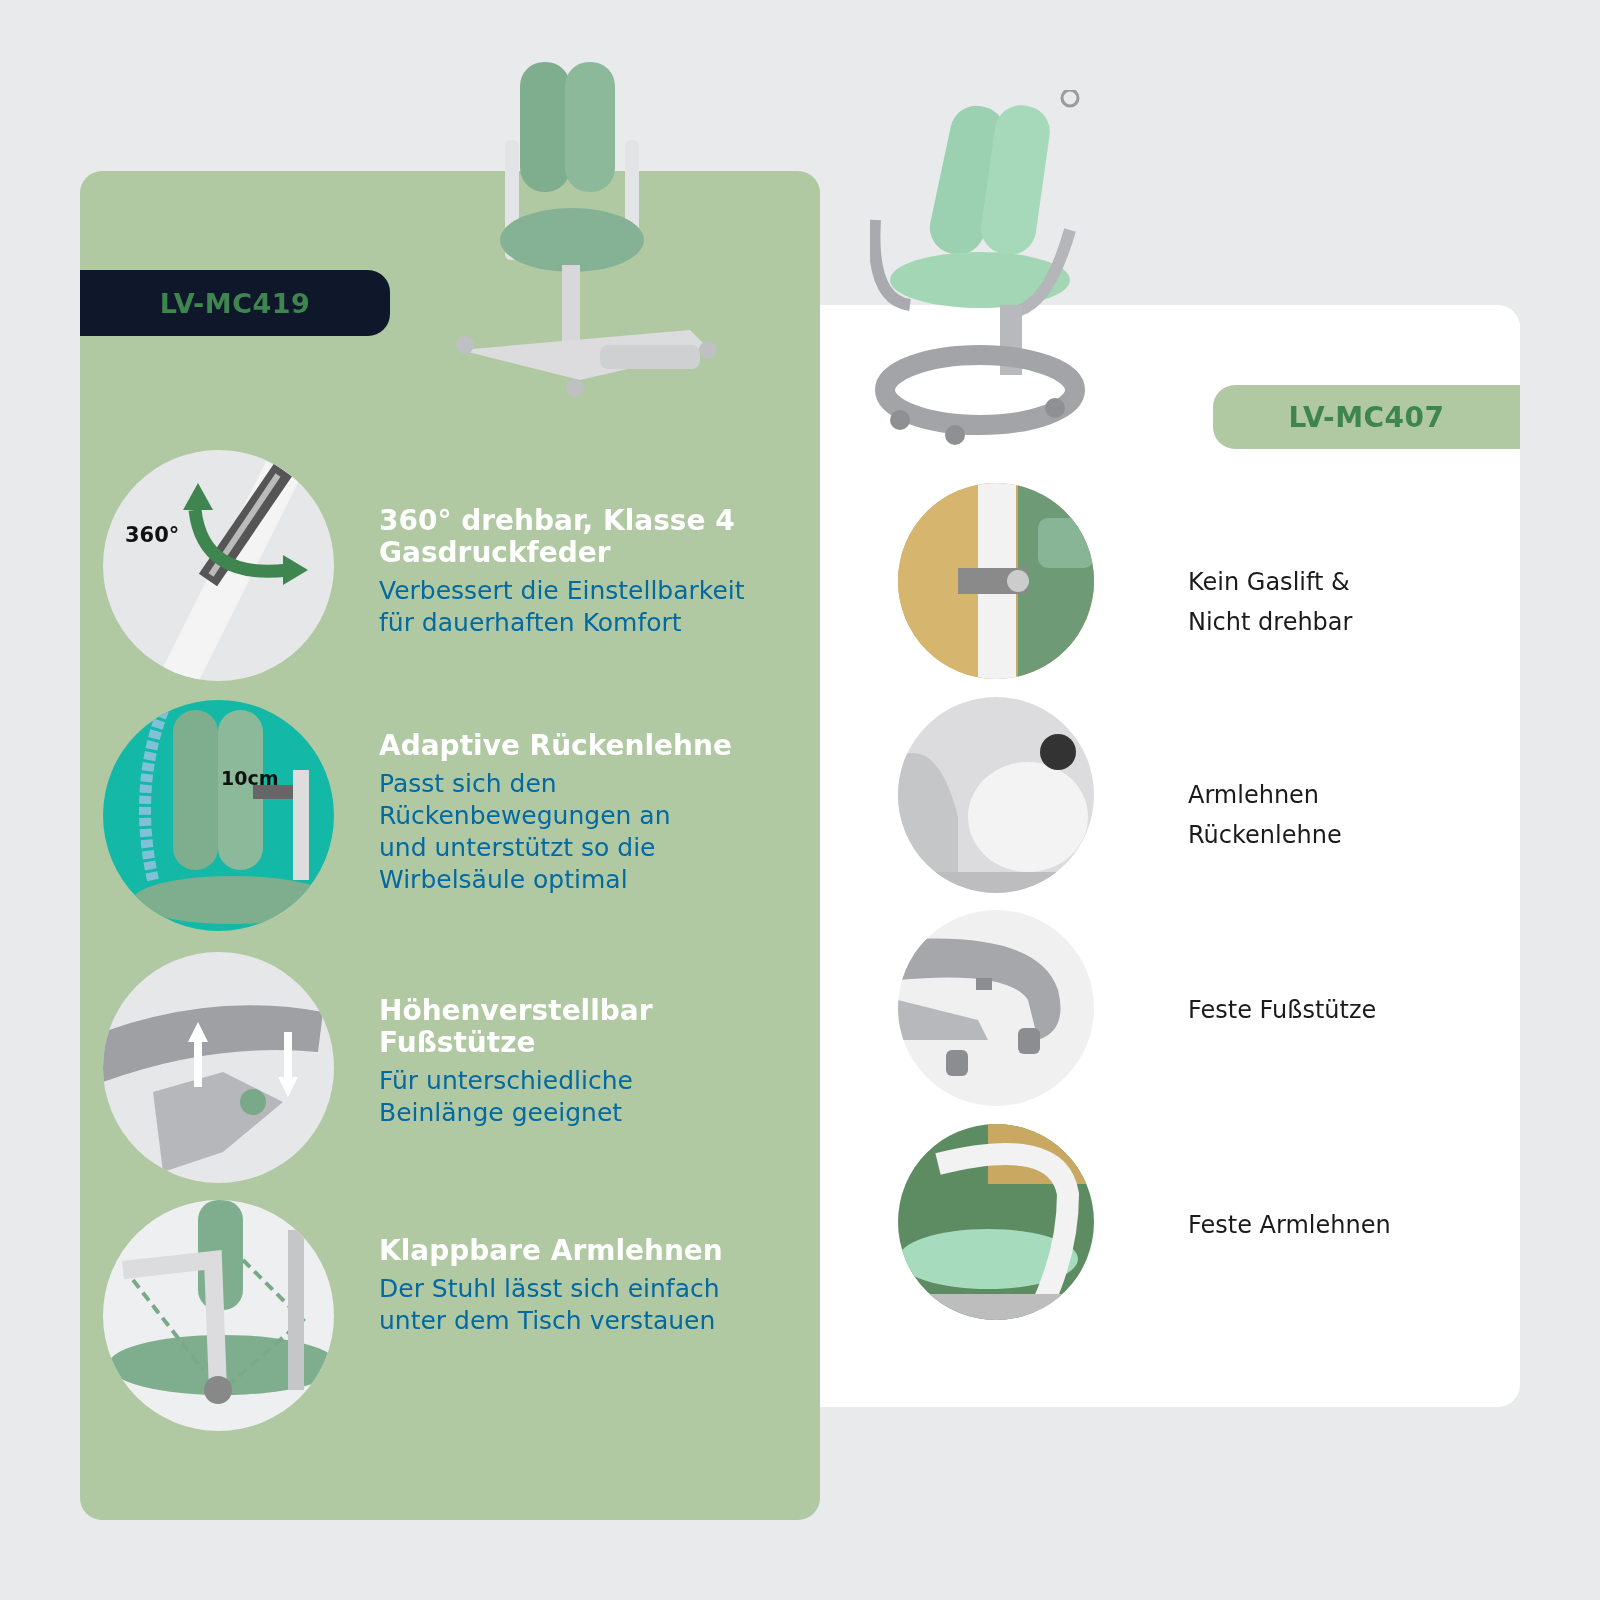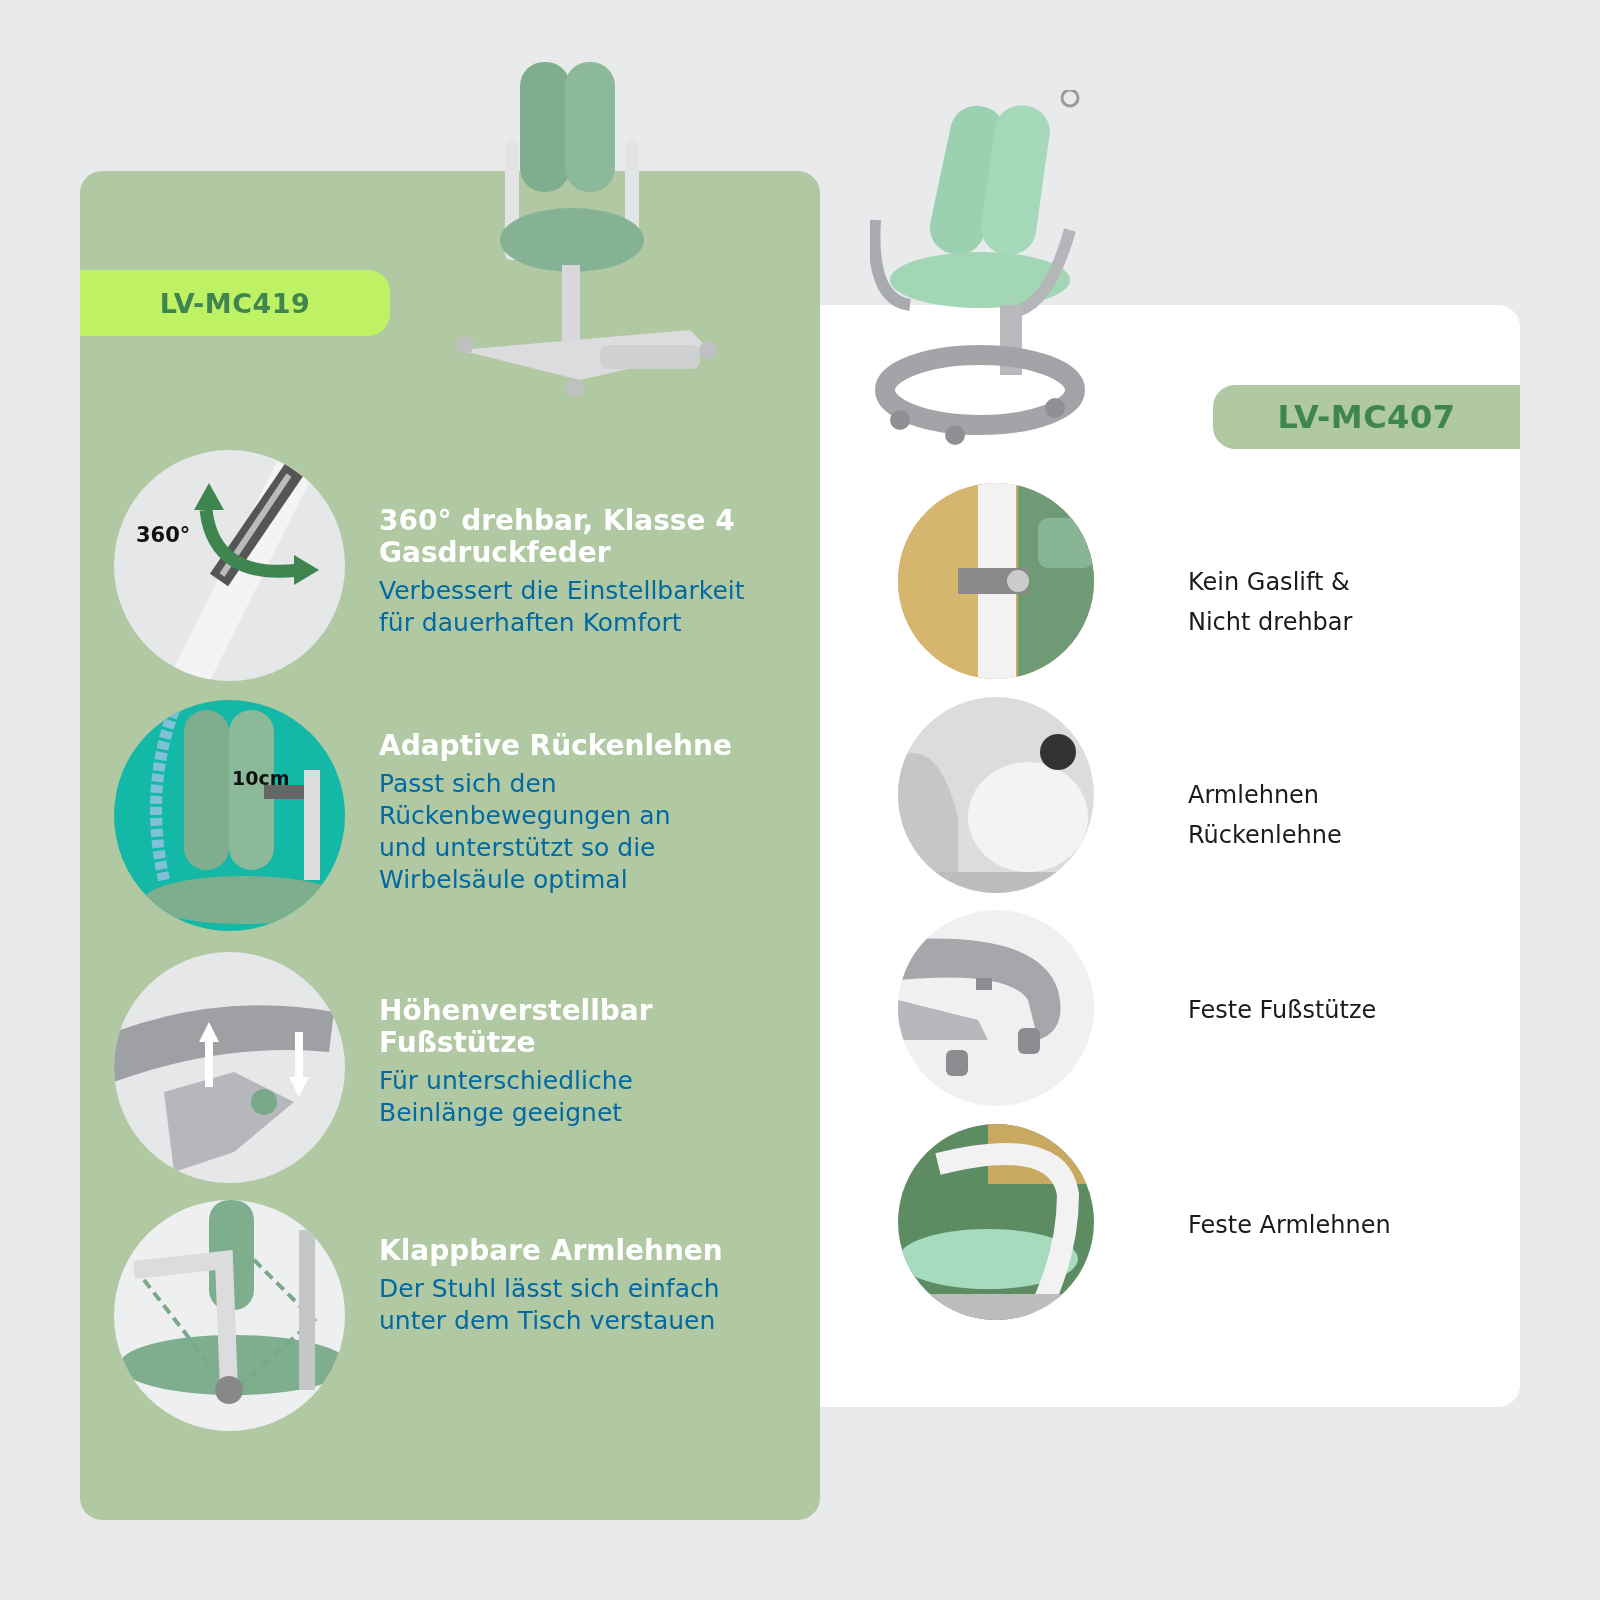--- a/index.html
+++ b/index.html
@@ -1,23 +1,23 @@
 <!DOCTYPE html>
 <html><head>
 <meta charset="utf-8">
 <style>
   *{box-sizing:border-box;margin:0;padding:0}
   html,body{width:1600px;height:1600px;overflow:hidden}
   body{background:#e9eaec;font-family:"DejaVu Sans","Liberation Sans",sans-serif;position:relative}
   .green-panel{position:absolute;left:80px;top:171px;width:740px;height:1349px;background:#b0c9a3;border-radius:22px}
   .white-panel{position:absolute;left:820px;top:305px;width:700px;height:1102px;background:#ffffff;border-radius:0 22px 22px 0}
-  .tag-left{position:absolute;left:80px;top:270px;width:310px;height:66px;background:#bef264;border-radius:0 22px 22px 0;display:flex;align-items:center;justify-content:center;color:#3f8550;font-weight:bold;font-size:27px;letter-spacing:0.5px}
-  .tag-right{position:absolute;left:1213px;top:385px;width:307px;height:64px;background:#b0c9a3;border-radius:22px 0 0 22px;display:flex;align-items:center;justify-content:center;color:#3f8550;font-weight:bold;font-size:32px;letter-spacing:0.5px}
+  .tag-left{position:absolute;left:80px;top:270px;width:310px;height:66px;background:#0f172a;border-radius:0 22px 22px 0;display:flex;align-items:center;justify-content:center;color:#3f8550;font-weight:bold;font-size:27px;letter-spacing:0.5px}
+  .tag-right{position:absolute;left:1213px;top:385px;width:307px;height:64px;background:#b0c9a3;border-radius:22px 0 0 22px;display:flex;align-items:center;justify-content:center;color:#3f8550;font-weight:bold;font-size:28px;letter-spacing:0.5px}
   .circle{position:absolute;border-radius:50%;overflow:hidden}
-  .circle.l{left:114px;width:231px;height:231px;background:#e6e7e9}
+  .circle.l{left:103px;width:231px;height:231px;background:#e6e7e9}
   .circle.r{left:898px;width:196px;height:196px;background:#dcdde0}
   .feat{position:absolute;left:379px;width:430px;color:#fff}
   .feat h3{font-size:28px;font-weight:bold;line-height:32px}
   .feat p{font-size:25px;line-height:32px;margin-top:6px;color:#0369a1}
   .rfeat{position:absolute;left:1188px;color:#1b1b1b;font-size:24px;line-height:40px}
   .chair{position:absolute}
 </style>
 </head>
 <body>
 

